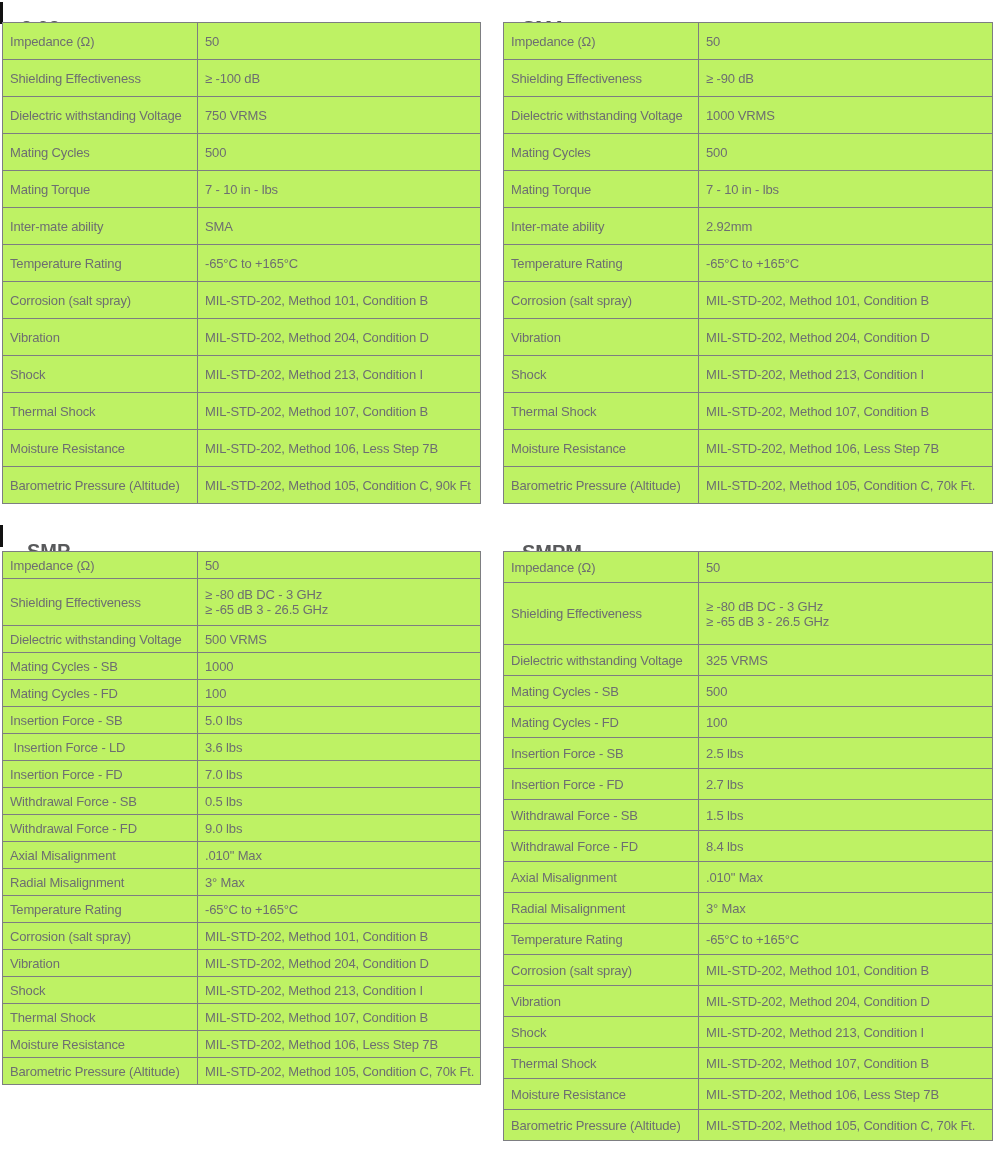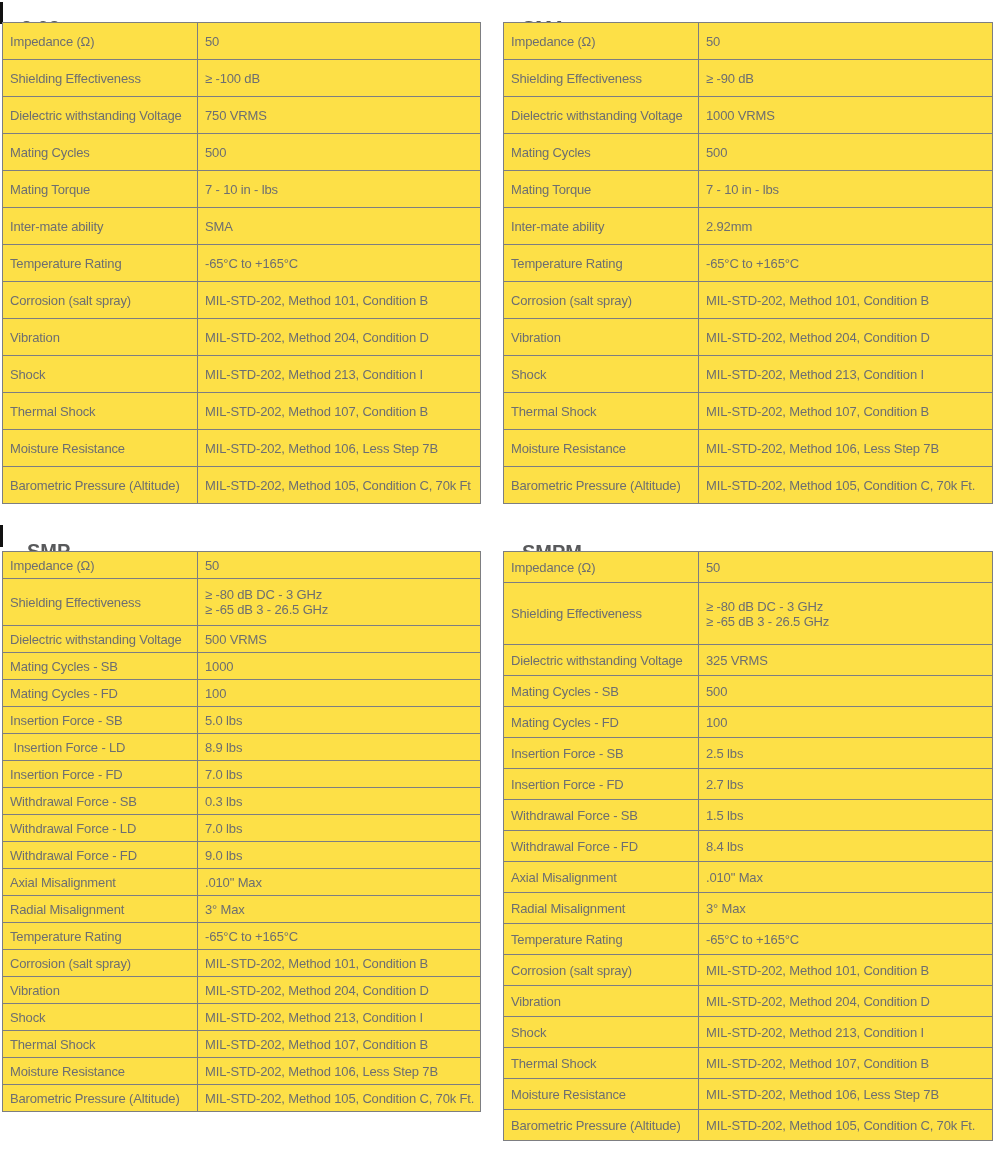--- a/index.html
+++ b/index.html
@@ -7,21 +7,21 @@
   .page { position:relative; width:1000px; height:1150px; background:#fff; overflow:hidden; }
 
   .heading {
     position:absolute; margin:16px; font-size:20px; font-weight:bold;
     color:#58595b; line-height:22px; letter-spacing:0;
   }
   .vbar { position:absolute; width:3px; height:22px; background:#111111; }
 
   table.spec {
     position:absolute; border-collapse:collapse; table-layout:fixed;
-    background:#fde047;
+    background:#bef264;
   }
   table.spec td {
     border:1px solid #7d7e81;
     font-size:13px; color:#6d6e71; line-height:15px;
     padding:2px 4px 2px 7px; vertical-align:middle;
     white-space:pre-wrap; letter-spacing:-0.15px;
     overflow:hidden;
   }
   col.c1 { width:195px; }
 
@@ -105,21 +105,21 @@
         <tr>
           <td class="label">Thermal Shock</td>
           <td class="value">MIL-STD-202, Method 107, Condition B</td>
         </tr>
         <tr>
           <td class="label">Moisture Resistance</td>
           <td class="value">MIL-STD-202, Method 106, Less Step 7B</td>
         </tr>
         <tr>
           <td class="label">Barometric Pressure (Altitude)</td>
-          <td class="value">MIL-STD-202, Method 105, Condition C, 70k Ft</td>
+          <td class="value">MIL-STD-202, Method 105, Condition C, 90k Ft</td>
         </tr>
       </tbody>
   </table>
 
   <h2 id="h2" class="heading">
     <span>SMA</span>
   </h2>
   <table id="t2" class="spec">
     <colgroup>
         <col class="c1">
@@ -211,33 +211,29 @@
         <tr>
           <td class="label">Mating Cycles - FD</td>
           <td class="value">100</td>
         </tr>
         <tr>
           <td class="label">Insertion Force - SB</td>
           <td class="value">5.0 lbs</td>
         </tr>
         <tr>
           <td class="label"> Insertion Force - LD</td>
-          <td class="value">8.9 lbs</td>
+          <td class="value">3.6 lbs</td>
         </tr>
         <tr>
           <td class="label">Insertion Force - FD</td>
           <td class="value">7.0 lbs</td>
         </tr>
         <tr>
           <td class="label">Withdrawal Force - SB</td>
-          <td class="value">0.3 lbs</td>
-        </tr>
-        <tr>
-          <td class="label">Withdrawal Force - LD</td>
-          <td class="value">7.0 lbs</td>
+          <td class="value">0.5 lbs</td>
         </tr>
         <tr>
           <td class="label">Withdrawal Force - FD</td>
           <td class="value">9.0 lbs</td>
         </tr>
         <tr>
           <td class="label">Axial Misalignment</td>
           <td class="value">.010" Max</td>
         </tr>
         <tr>

